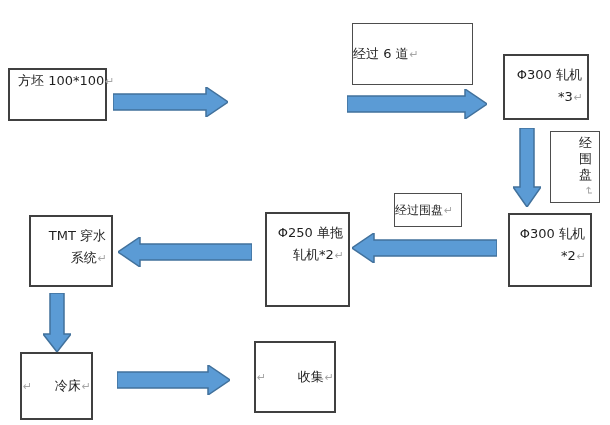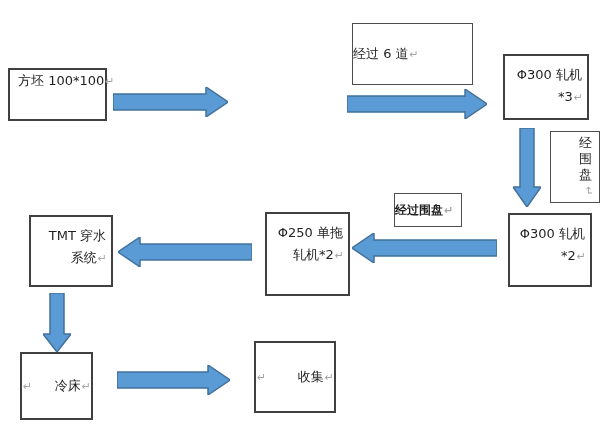--- a/index.html
+++ b/index.html
@@ -73,30 +73,30 @@
     <div class="line"><span>*3</span><span class="mark">↵</span></div>
   </div>
 
   <div class="node label-box vtext" style="left:550px; top:131px; width:50px; height:72px;">
     <span>经</span>
     <span>围</span>
     <span>盘</span>
     <span class="mark">↵</span>
   </div>
 
-  <div class="node v-center h-center label-box" style="left:394px; top:193px; width:68px; height:34px; font-size:12px;font-weight:bold;">
+  <div class="node v-center h-center label-box" style="left:394px; top:193px; width:68px; height:34px; font-size:12px;">
     <div class="line"><span>经过围盘</span><span class="mark">↵</span></div>
   </div>
 
   <div class="node pad-left" style="left:496px; top:213px; width:84px; height:74px;">
     <div class="line"><span>Φ300 轧机</span><span class="mark"></span></div>
     <div class="line"><span>*2</span><span class="mark">↵</span></div>
   </div>
 
-  <div class="node pad-left" style="left:253px; top:212px; width:85px; height:84px;">
+  <div class="node pad-left" style="left:253px; top:212px; width:85px; height:95px;">
     <div class="line"><span>Φ250 单拖</span><span class="mark"></span></div>
     <div class="line"><span>轧机*2</span><span class="mark">↵</span></div>
   </div>
 
   <div class="node pad-left" style="left:17px; top:215px; width:84px; height:72px;">
     <div class="line"><span>TMT 穿水</span><span class="mark"></span></div>
     <div class="line"><span>系统</span><span class="mark">↵</span></div>
   </div>
 
   <div class="node v-center h-center" style="left:20px; top:352px; width:73px; height:68px;">

